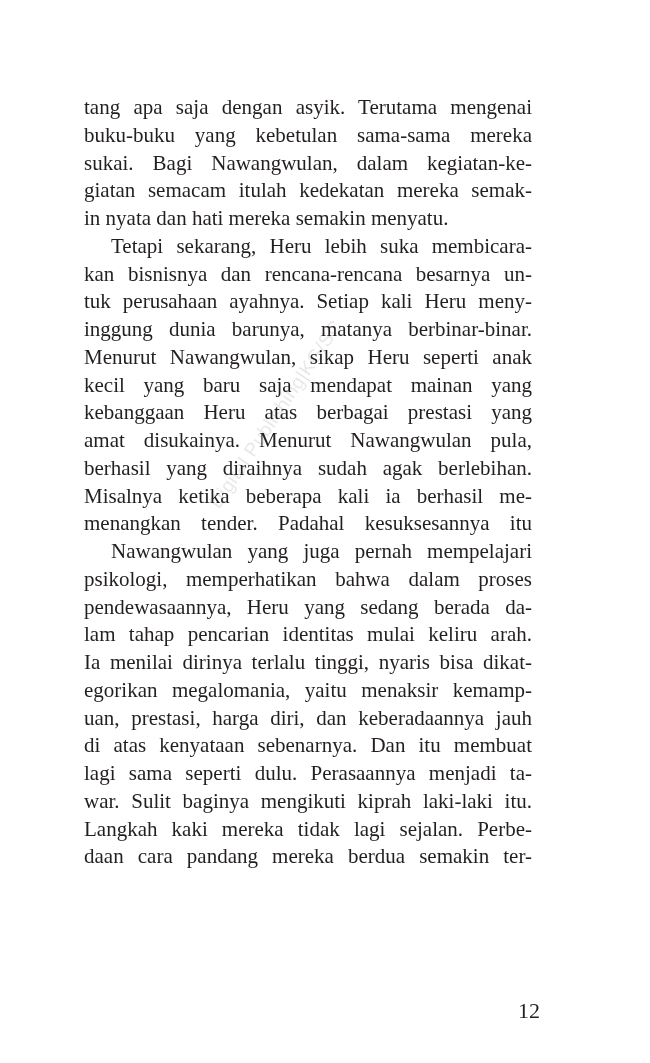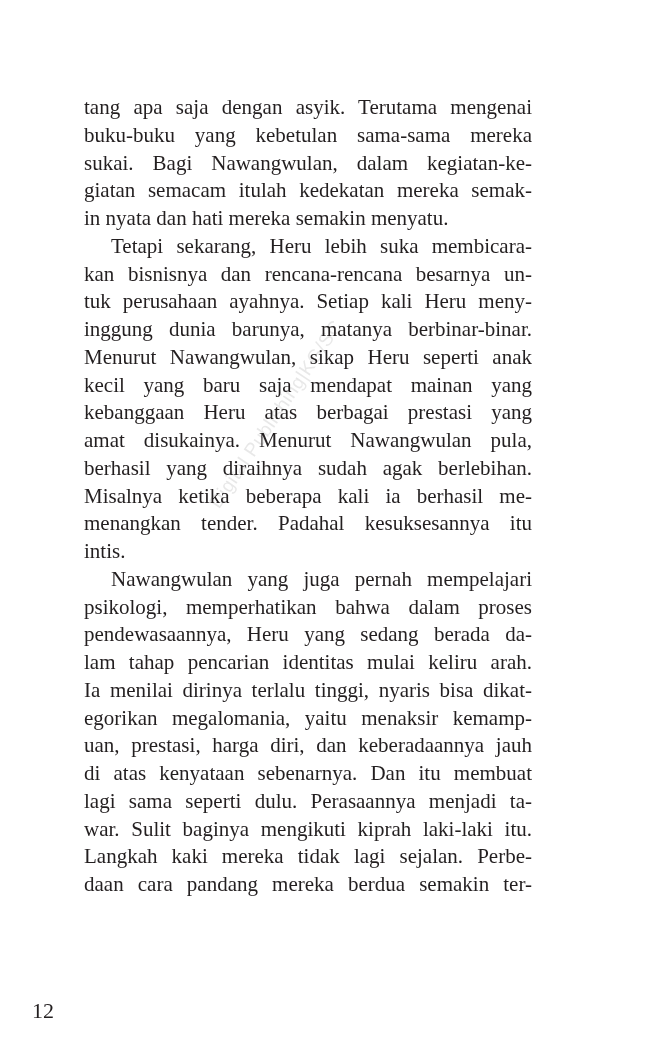--- a/index.html
+++ b/index.html
@@ -41,25 +41,24 @@
     text-align-last: left;
   }
   .line.indent {
     padding-left: 27px;
   }
   .page-number {
     position: absolute;
     left: 0;
     width: 540px;
     top: 998px;
-    text-align: left;
+    text-align: right;
     font-family: "Liberation Serif", "DejaVu Serif", serif;
     font-size: 22px;
     color: #231f20;
-    padding-left: 32px;
   }
   .watermark {
     position: absolute;
     left: 205px;
     top: 500px;
     transform: rotate(-56deg);
     transform-origin: left top;
     font-family: "Liberation Sans", "DejaVu Sans", sans-serif;
     font-size: 19px;
     color: rgba(150,150,150,0.22);
@@ -89,21 +88,20 @@
       <span class="line">kan bisnisnya dan rencana-rencana besarnya un-</span>
       <span class="line">tuk perusahaan ayahnya. Setiap kali Heru meny-</span>
       <span class="line">inggung dunia barunya, matanya berbinar-binar.</span>
       <span class="line">Menurut Nawangwulan, sikap Heru seperti anak</span>
       <span class="line">kecil yang baru saja mendapat mainan yang</span>
       <span class="line">kebanggaan Heru atas berbagai prestasi yang</span>
       <span class="line">amat disukainya. Menurut Nawangwulan pula,</span>
       <span class="line">berhasil yang diraihnya sudah agak berlebihan.</span>
       <span class="line">Misalnya ketika beberapa kali ia berhasil me-</span>
       <span class="line">menangkan tender. Padahal kesuksesannya itu</span>
-      <span class="line last">intis.</span>
     </div>
 
     <div>
       <span class="line indent">Nawangwulan yang juga pernah mempelajari</span>
       <span class="line">psikologi, memperhatikan bahwa dalam proses</span>
       <span class="line">pendewasaannya, Heru yang sedang berada da-</span>
       <span class="line">lam tahap pencarian identitas mulai keliru arah.</span>
       <span class="line">Ia menilai dirinya terlalu tinggi, nyaris bisa dikat-</span>
       <span class="line">egorikan megalomania, yaitu menaksir kemamp-</span>
       <span class="line">uan, prestasi, harga diri, dan keberadaannya jauh</span>

